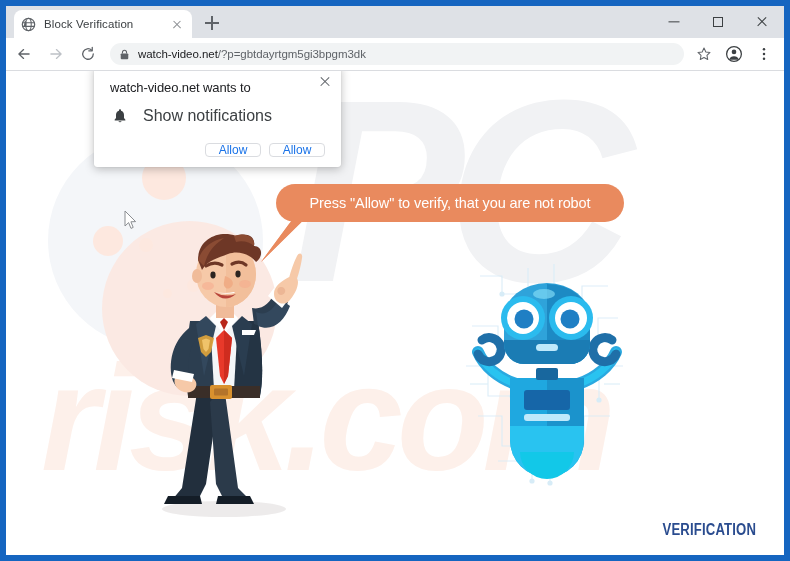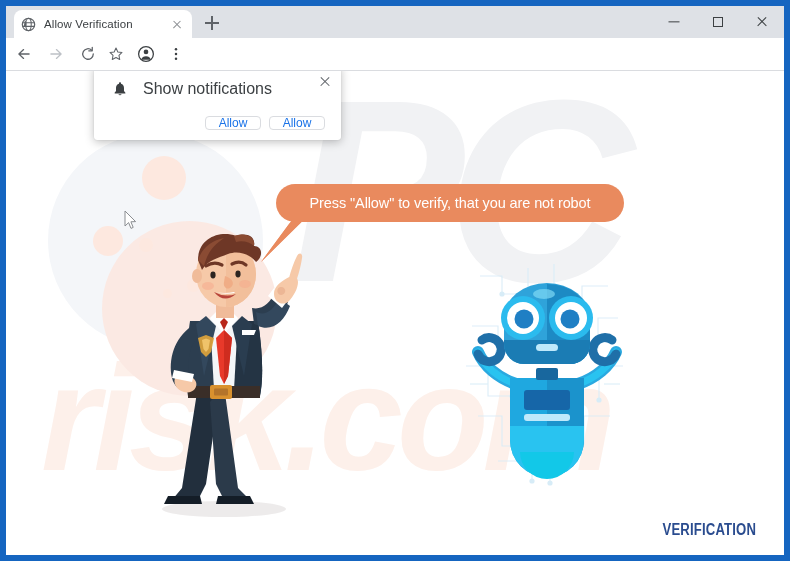--- a/index.html
+++ b/index.html
@@ -367,21 +367,21 @@
 
   <div class="tabstrip">
 
     <div class="tab">
       <svg class="tab-favicon" viewBox="0 0 16 16">
         <circle cx="8" cy="8" r="6.6" fill="none" stroke="#5f6368" stroke-width="1.3"></circle>
         <ellipse cx="8" cy="8" rx="2.9" ry="6.6" fill="none" stroke="#5f6368" stroke-width="1.1"></ellipse>
         <path d="M1.8 6.1h12.4M1.8 10h12.4" stroke="#5f6368" stroke-width="1.1" fill="none"></path>
         <path d="M4.2 3.2 C6 5.4 6.4 8 5 11 L3 9.5 Z" fill="#5f6368"></path>
       </svg>
-      <span class="tab-title">Allow Verification</span>
+      <span class="tab-title">Block Verification</span>
       <span class="tab-close"></span>
     </div>
 
     <div class="newtab"></div>
 
     <div class="wincontrols">
       <div class="wbtn w-min">
           <i></i>
         </div>
       <div class="wbtn w-max">
@@ -407,20 +407,27 @@
       </svg>
     </div>
 
     <div class="navbtn">
       <svg width="17" height="17" viewBox="0 0 20 20">
         <path d="M16.2 10a6.2 6.2 0 1 1-1.9-4.5" fill="none" stroke="#5f6368" stroke-width="1.5" stroke-linecap="round"></path>
         <path d="M15 2.2v4.1h-4.1" fill="none" stroke="#5f6368" stroke-width="1.5" stroke-linecap="round" stroke-linejoin="round"></path>
       </svg>
     </div>
 
+    <div class="omnibox">
+      <svg class="lock-icon" viewBox="0 0 12 14">
+        <rect x="1.2" y="5.6" width="9.6" height="7.4" rx="1.2" fill="#5f6368"></rect>
+        <path d="M3.4 5.6V4.1a2.6 2.6 0 0 1 5.2 0v1.5" fill="none" stroke="#5f6368" stroke-width="1.35"></path>
+      </svg>
+      <span class="omnibox-url"><span>watch-video.net</span><span class="u-path">/?p=gbtdayrtgm5gi3bpgm3dk</span></span>
+    </div>
 
     <div class="tbicon">
       <svg width="16" height="16" viewBox="0 0 20 20">
         <path d="M10 2.6l2.3 4.8 5.2.7-3.8 3.6.95 5.2L10 14.4 5.35 16.9l.95-5.2L2.5 8.1l5.2-.7z" fill="none" stroke="#5f6368" stroke-width="1.3" stroke-linejoin="round"></path>
       </svg>
     </div>
 
     <div class="tbicon">
       <svg width="18" height="18" viewBox="0 0 20 20">
         <circle cx="10" cy="10" r="8.2" fill="none" stroke="#3c4043" stroke-width="1.4"></circle>
@@ -594,20 +601,21 @@
       </svg>
       <div class="bubble">
         <span class="bubble-text">Press "Allow" to verify, that you are not robot</span>
       </div>
     </div>
 
     <div class="verification">VERIFICATION</div>
 
     <div class="perm-popup" style="top:-5px;">
       <div class="perm-close"></div>
+      <p class="perm-title">watch-video.net wants to</p>
       <div class="perm-row">
         <svg class="bell-icon" viewBox="0 0 14 16">
           <path d="M7 1.2c-.6 0-1 .4-1 1v.5C4.1 3.2 3 4.9 3 7v3L1.6 11.8c-.2.3 0 .7.4.7h10c.4 0 .6-.4.4-.7L11 10V7c0-2.1-1.1-3.8-3-4.3v-.5c0-.6-.4-1-1-1z" fill="#3c4043"></path>
           <path d="M5.4 13.2a1.7 1.7 0 0 0 3.2 0z" fill="#3c4043"></path>
         </svg>
         <span class="perm-row-label">Show notifications</span>
       </div>
       <div class="perm-actions">
         <button class="perm-btn">Allow</button>
         <button class="perm-btn">Allow</button>

